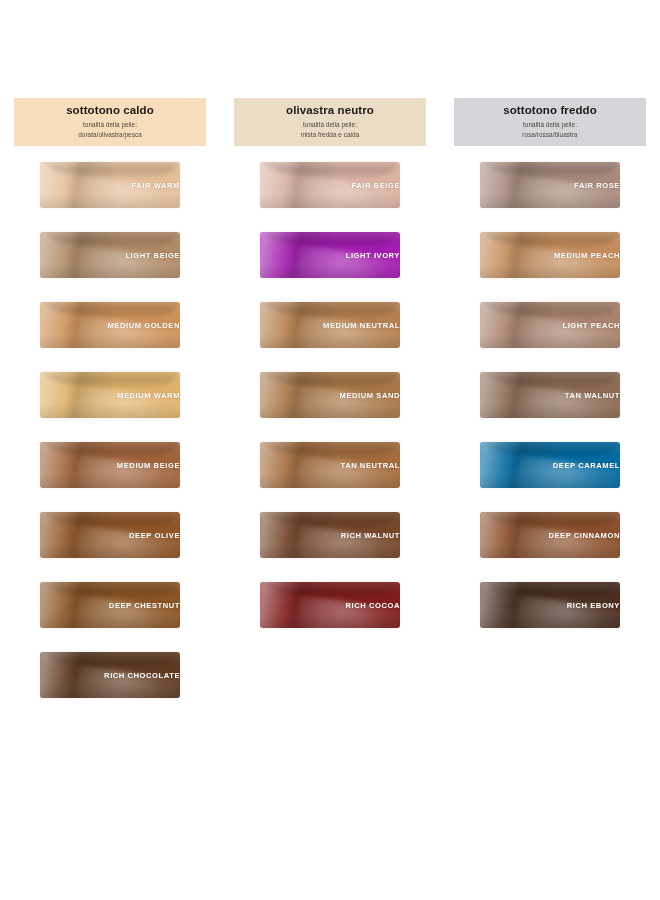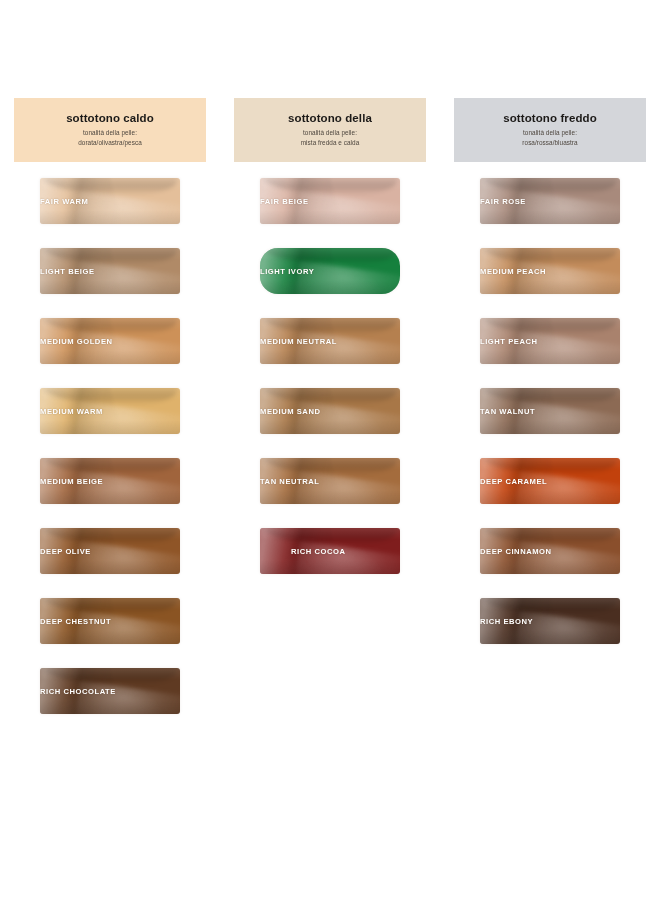--- a/index.html
+++ b/index.html
@@ -34,21 +34,21 @@
     display: flex;
     flex-direction: column;
     align-items: center;
   }
   .column.col-2 { width: 196px; }
   .column.col-3 { width: 196px; }
 
   
   .col-header {
     width: 192px;
-    height: 64px;
+    height: 48px;
     display: flex;
     flex-direction: column;
     align-items: center;
     justify-content: center;
     margin-bottom: 16px;
     text-align: center;
     filter: blur(0.35px);
   }
 
   .col-header .ch-title {
@@ -77,21 +77,21 @@
 
   .swatch {
     position: relative;
     width: 140px;
     height: 46px;
     margin-bottom: 24px;
     border-radius: 3px;
     overflow: hidden;
     display: flex;
     align-items: center;
-    justify-content: flex-start;
+    justify-content: flex-end;
     box-shadow: 0 0 3px rgba(120,100,80,0.13);
   }
 
   
   .swatch .smear-a,
   .swatch .smear-b,
   .swatch .smear-c,
   .swatch .smear-d {
     position: absolute;
     pointer-events: none;
@@ -237,33 +237,33 @@
             <div class="smear-b"></div>
             <div class="smear-c"></div>
             <div class="smear-d"></div>
             <div class="sw-label">RICH CHOCOLATE</div>
           </div>
         </div>
     </div>
 
     <div class="column col-2">
       <div class="col-header" style="background: rgb(235, 220, 198);">
-        <div class="ch-title">sottotono della</div>
+        <div class="ch-title">olivastra neutro</div>
         <div class="ch-sub1">tonalità della pelle:</div>
         <div class="ch-sub2">mista fredda e calda</div>
       </div>
       <div class="swatch-list">
           <div class="swatch" style="background: rgb(217, 178, 162);">
             <div class="smear-a"></div>
             <div class="smear-b"></div>
             <div class="smear-c"></div>
             <div class="smear-d"></div>
             <div class="sw-label">FAIR BEIGE</div>
           </div>
-          <div class="swatch" style="background: #15803d; border-radius: 18px;">
+          <div class="swatch" style="background: #a21caf;">
             <div class="smear-a"></div>
             <div class="smear-b"></div>
             <div class="smear-c"></div>
             <div class="smear-d"></div>
             <div class="sw-label">LIGHT IVORY</div>
           </div>
           <div class="swatch" style="background: rgb(181, 128, 79);">
             <div class="smear-a"></div>
             <div class="smear-b"></div>
             <div class="smear-c"></div>
@@ -276,20 +276,27 @@
             <div class="smear-c"></div>
             <div class="smear-d"></div>
             <div class="sw-label">MEDIUM SAND</div>
           </div>
           <div class="swatch" style="background: rgb(164, 108, 61);">
             <div class="smear-a"></div>
             <div class="smear-b"></div>
             <div class="smear-c"></div>
             <div class="smear-d"></div>
             <div class="sw-label">TAN NEUTRAL</div>
+          </div>
+          <div class="swatch" style="background: rgb(116, 70, 42);">
+            <div class="smear-a"></div>
+            <div class="smear-b"></div>
+            <div class="smear-c"></div>
+            <div class="smear-d"></div>
+            <div class="sw-label">RICH WALNUT</div>
           </div>
           <div class="swatch" style="background: #7f1d1d; padding-left: 31px;">
             <div class="smear-a"></div>
             <div class="smear-b"></div>
             <div class="smear-c"></div>
             <div class="smear-d"></div>
             <div class="sw-label">RICH COCOA</div>
           </div>
         </div>
     </div>
@@ -322,21 +329,21 @@
             <div class="smear-d"></div>
             <div class="sw-label">LIGHT PEACH</div>
           </div>
           <div class="swatch" style="background: rgb(140, 106, 84);">
             <div class="smear-a"></div>
             <div class="smear-b"></div>
             <div class="smear-c"></div>
             <div class="smear-d"></div>
             <div class="sw-label">TAN WALNUT</div>
           </div>
-          <div class="swatch" style="background: #c2410c;">
+          <div class="swatch" style="background: #0369a1;">
             <div class="smear-a"></div>
             <div class="smear-b"></div>
             <div class="smear-c"></div>
             <div class="smear-d"></div>
             <div class="sw-label">DEEP CARAMEL</div>
           </div>
           <div class="swatch" style="background: rgb(138, 79, 44);">
             <div class="smear-a"></div>
             <div class="smear-b"></div>
             <div class="smear-c"></div>

